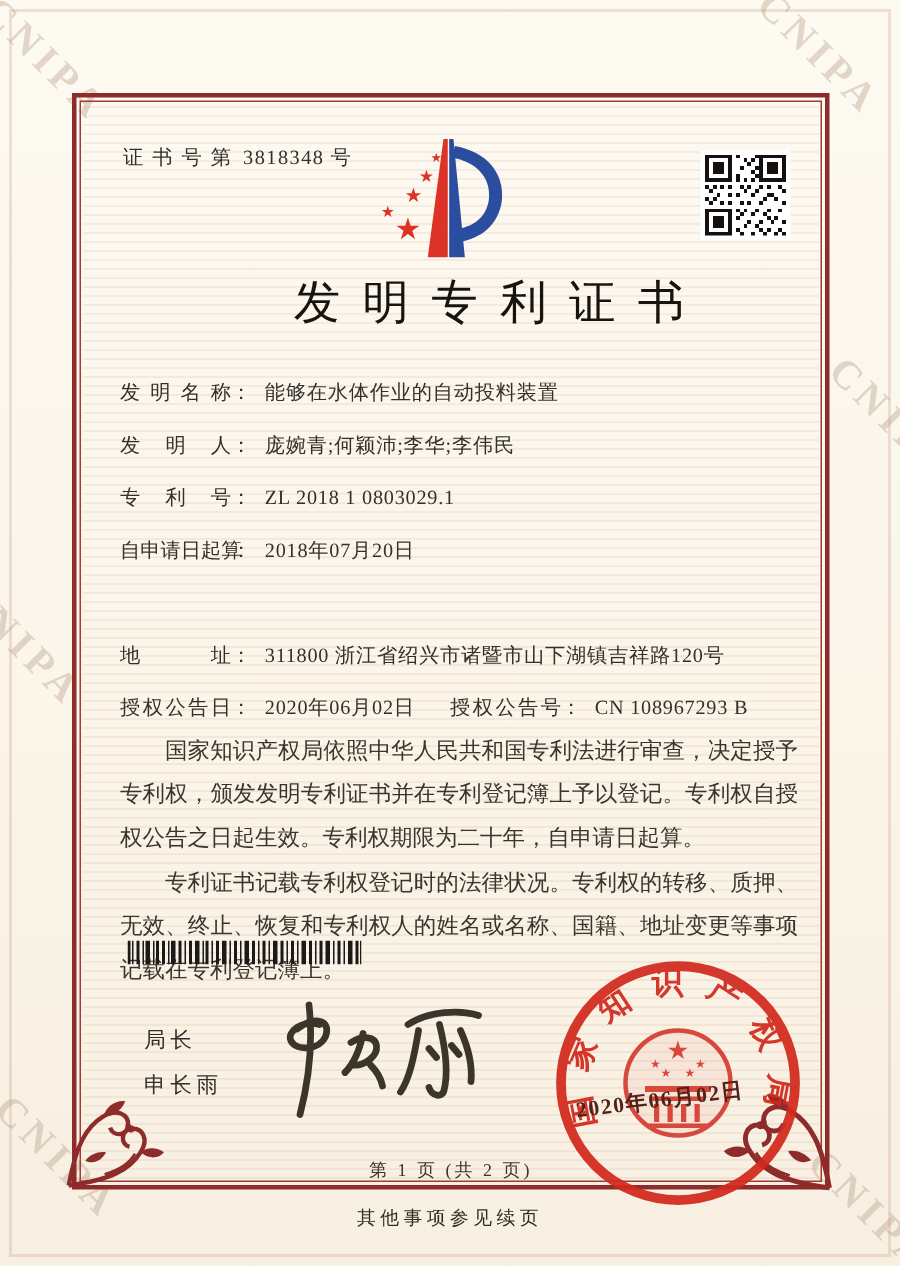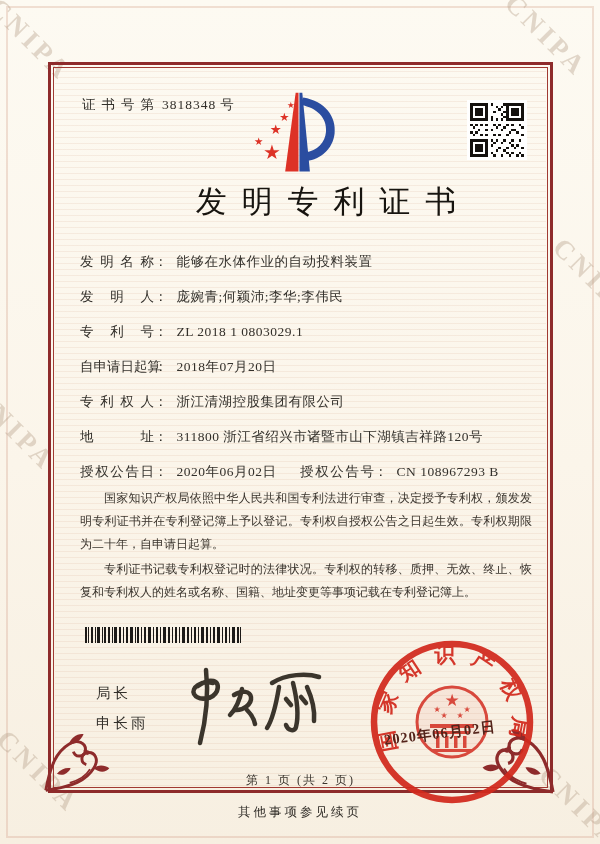--- a/index.html
+++ b/index.html
@@ -38,21 +38,21 @@
     position:absolute; left:48px; top:181px; width:556px; text-align:center;
     font-size:31px; font-weight:normal; color:#17140f;
     letter-spacing:.48em; padding-left:.48em;
   }
   .row { position:absolute; left:80px; font-size:13.5px; white-space:nowrap; }
   .flabel { display:inline-block; width:74px; text-align:justify; text-align-last:justify; vertical-align:bottom; }
   .colon { margin-right:9px; }
   .fval { letter-spacing:.5px; }
   .row.r1{top:253px}.row.r2{top:288px}.row.r3{top:323px}.row.r4{top:358px}
   .row.r5{top:393px}.row.r6{top:428px}.row.r7{top:463px}.row.r8{top:463px;left:300px}
-  .paras { position:absolute; left:80px; top:487px; width:452px; font-size:12px;
+  .paras { position:absolute; left:80px; top:487px; width:452px; font-size:15px;
     line-height:1.92; text-align:justify; color:#3a342d; }
   .paras p { text-indent:2em; margin:0 0 2px 0; }
   .barcode { position:absolute; left:85px; top:627px; }
   .sig-title { position:absolute; left:96px; top:684px; font-size:14.5px; letter-spacing:3px; }
   .sig-name  { position:absolute; left:96px; top:714px; font-size:14.5px; letter-spacing:3px; }
   .autograph { position:absolute; left:176px; top:664px; }
   .seal { position:absolute; left:366px; top:636px; width:172px; height:172px; z-index:5; opacity:.93; }
   .seal-date {
     position:absolute; left:352px; top:724px; width:176px; text-align:center; z-index:6;
     font-size:14.5px; font-weight:bold; color:#53231a; letter-spacing:1px; transform:rotate(-7deg);
@@ -135,23 +135,20 @@
       <span class="flabel">发明名称</span><span class="colon">：</span><span class="fval">能够在水体作业的自动投料装置</span>
     </div>
     <div class="row r2">
       <span class="flabel">发明人</span><span class="colon">：</span><span class="fval">庞婉青;何颖沛;李华;李伟民</span>
     </div>
     <div class="row r3">
       <span class="flabel">专利号</span><span class="colon">：</span><span class="fval">ZL 2018 1 0803029.1</span>
     </div>
     <div class="row r4">
       <span class="flabel">自申请日起算</span><span class="colon">：</span><span class="fval">2018年07月20日</span>
-    </div>
-    <div class="row r5">
-      <span class="flabel">专利权人</span><span class="colon">：</span><span class="fval">浙江清湖控股集团有限公司</span>
     </div>
     <div class="row r6">
       <span class="flabel">地址</span><span class="colon">：</span><span class="fval">311800 浙江省绍兴市诸暨市山下湖镇吉祥路120号</span>
     </div>
     <div class="row r7">
       <span class="flabel">授权公告日</span><span class="colon">：</span><span class="fval">2020年06月02日</span>
     </div>
     <div class="row r8">
       <span class="flabel">授权公告号</span><span class="colon">：</span><span class="fval">CN 108967293 B</span>
     </div>

